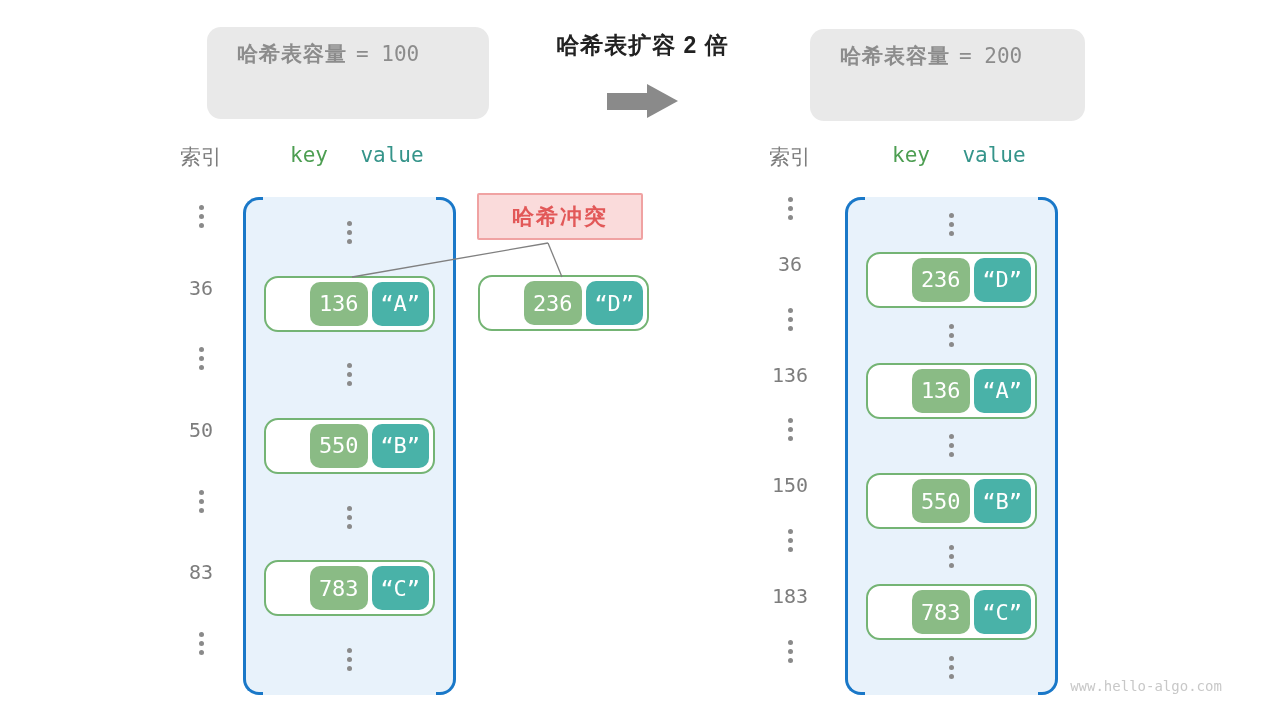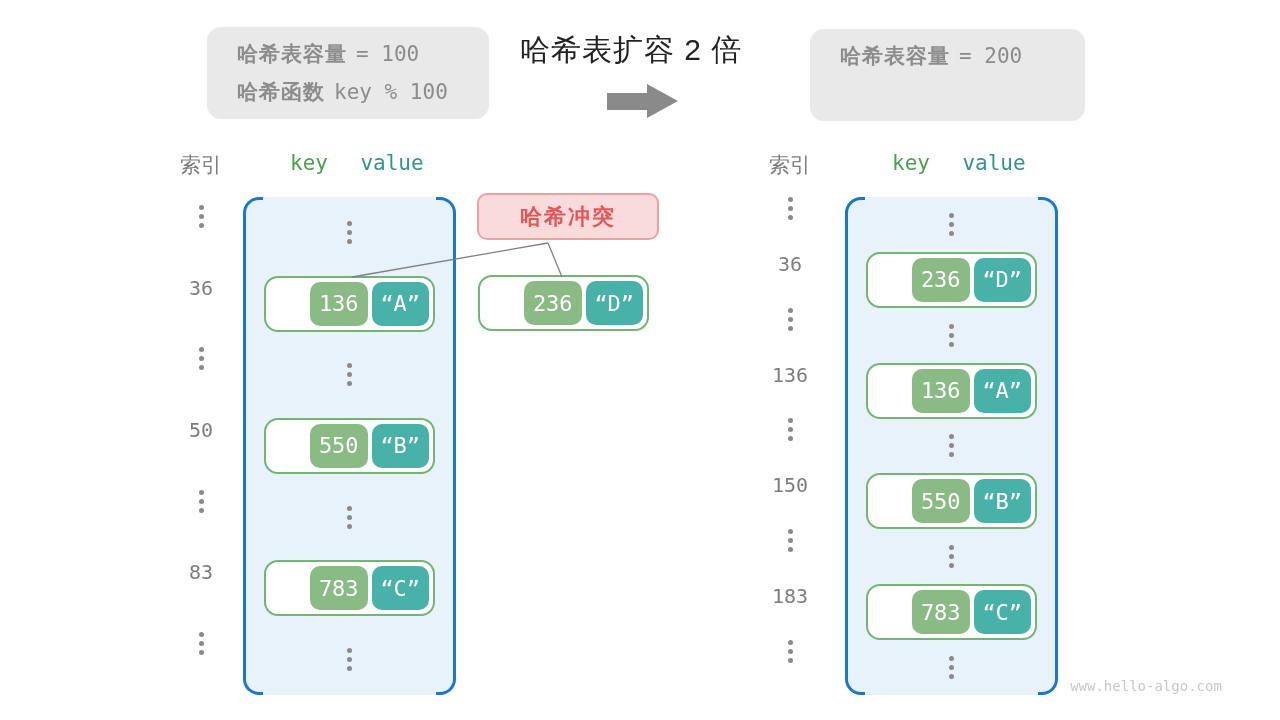--- a/index.html
+++ b/index.html
@@ -31,31 +31,31 @@
 
   
   .info-box{position:absolute;background:var(--box-gray-bg);border-radius:14px;color:var(--gray-text);
             padding:8px 0 0 30px;box-sizing:border-box;}
   .info-box.before{left:207px;top:27px;width:282px;height:92px;}
   .info-box.after{left:810px;top:29px;width:275px;height:92px;}
   .info-line{line-height:38px;font-size:21px;white-space:nowrap;}
   .info-line b{font-weight:bold;letter-spacing:1px;}
   .info-line .mono{font-family:"DejaVu Sans Mono",monospace;margin-left:9px;}
 
-  .expand-title{position:absolute;left:520px;top:30px;width:245px;
-                font-size:30px;font-weight:normal;color:var(--title-text);letter-spacing:1px;}
+  .expand-title{position:absolute;left:520px;top:30px;width:245px;text-align:center;
+                font-size:23px;font-weight:bold;color:var(--title-text);letter-spacing:1px;}
 
   .arrow{position:absolute;left:607px;top:84px;width:71px;height:35px;}
   .arrow .shaft{position:absolute;left:0;top:9px;width:40px;height:17px;background:var(--arrow-gray);}
   .arrow .head{position:absolute;left:40px;top:0;width:0;height:0;
                border-left:31px solid var(--arrow-gray);
                border-top:17.5px solid transparent;border-bottom:17.5px solid transparent;}
 
   
-  .hdr{position:absolute;top:151px;font-size:21px;text-align:center;}
+  .hdr{position:absolute;top:143px;font-size:21px;text-align:center;}
   .hdr.cjk{color:var(--index-gray);}
   .hdr.mono{font-family:"DejaVu Sans Mono",monospace;}
   .hdr.key{color:var(--key-green-text);}
   .hdr.value{color:var(--value-teal-text);}
   .hdr.l-index{left:171px;width:60px;}
   .hdr.l-key{left:269px;width:80px;}
   .hdr.l-value{left:350px;width:84px;}
   .hdr.r-index{left:760px;width:60px;}
   .hdr.r-key{left:871px;width:80px;}
   .hdr.r-value{left:952px;width:84px;}
@@ -82,39 +82,38 @@
   
   .pair{display:flex;align-items:center;gap:4px;width:171px;height:56px;box-sizing:border-box;
         background:var(--pair-bg);border:2px solid var(--pair-border);border-radius:14px;padding:4px;}
   .pair .kbox,.pair .vbox{flex:1;height:44px;border-radius:10px;display:flex;align-items:center;
         justify-content:center;color:var(--pair-text);
         font-family:"DejaVu Sans Mono",monospace;font-size:22px;}
   .pair .kbox{background:var(--key-fill);margin-left:40px;}
   .pair .vbox{background:var(--value-fill);}
 
   
-  .collision-label{position:absolute;left:477px;top:193px;width:182px;height:47px;box-sizing:border-box;
-        background:var(--collision-bg);border:2px solid var(--collision-border);border-radius:10px;
+  .collision-label{position:absolute;left:477px;top:193px;width:166px;height:47px;box-sizing:border-box;
+        background:var(--collision-bg);border:2px solid var(--collision-border);border-radius:2px;
         color:var(--collision-text);font-size:22px;font-weight:bold;letter-spacing:2px;
         display:flex;align-items:center;justify-content:center;}
   .collision-pair-slot{position:absolute;left:478px;top:275px;}
 
   .lines-overlay{position:absolute;left:0;top:0;width:1280px;height:720px;pointer-events:none;}
 
   .watermark{position:absolute;left:1060px;top:678px;width:172px;text-align:center;
         font-family:"DejaVu Sans Mono",monospace;font-size:14px;color:var(--watermark-gray);}
 </style>
 </head>
 <body>
 
 <div class="canvas">
 
   <div class="info-box before">
     <div class="info-line"><b>哈希表容量</b><span class="mono">= 100</span></div>
-    <div class="info-line"><b>哈希函数</b><span class="mono">key % 100</span></div>
   </div>
 
   <div class="expand-title">哈希表扩容 2 倍</div>
   <div class="arrow">
     <div class="shaft"></div>
     <div class="head"></div>
   </div>
 
   <div class="info-box after">
     <div class="info-line"><b>哈希表容量</b><span class="mono">= 200</span></div>

